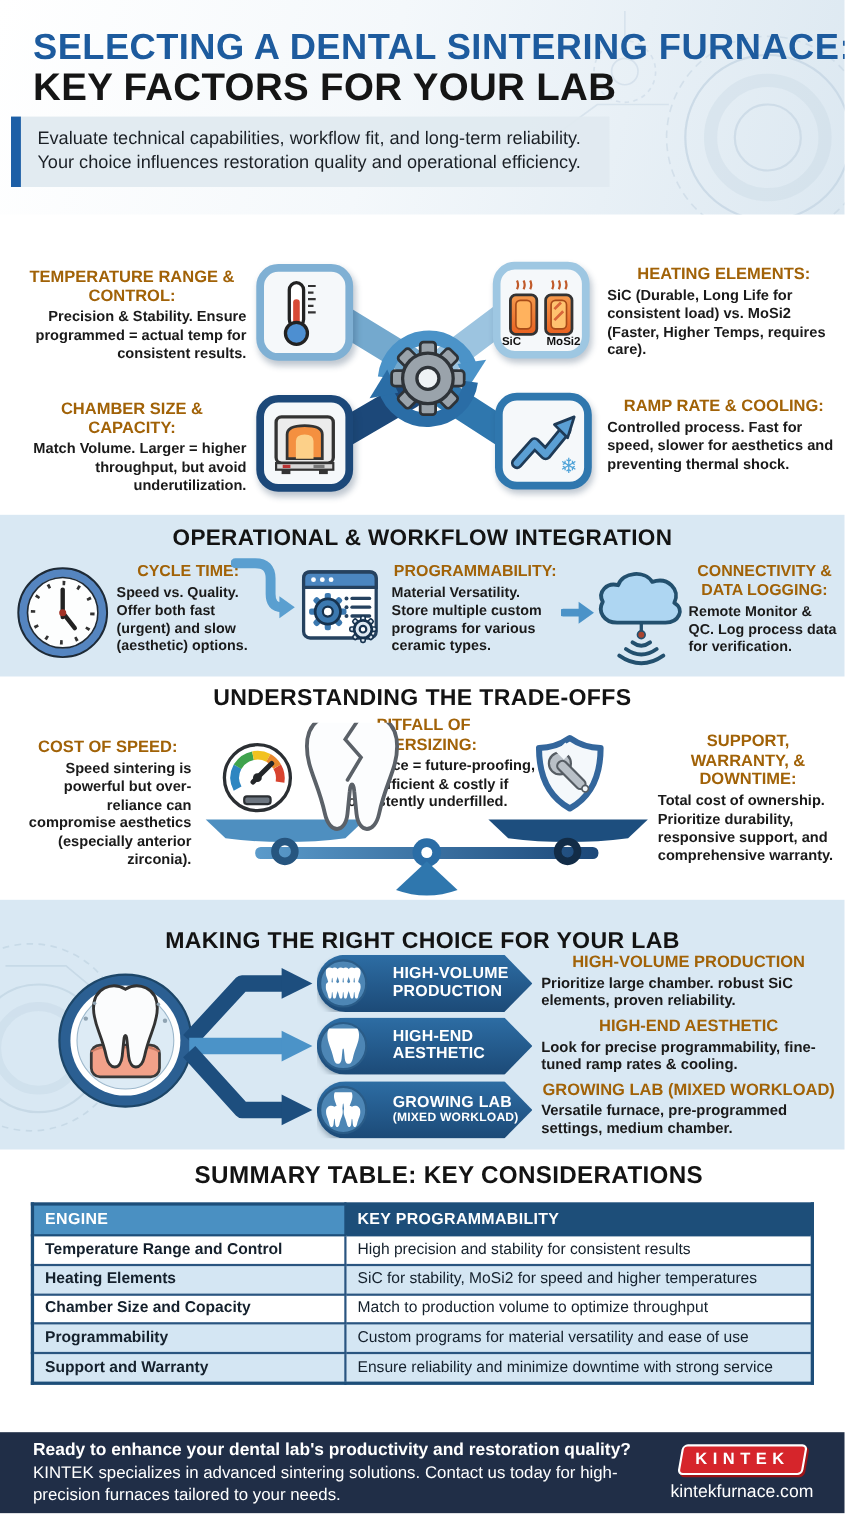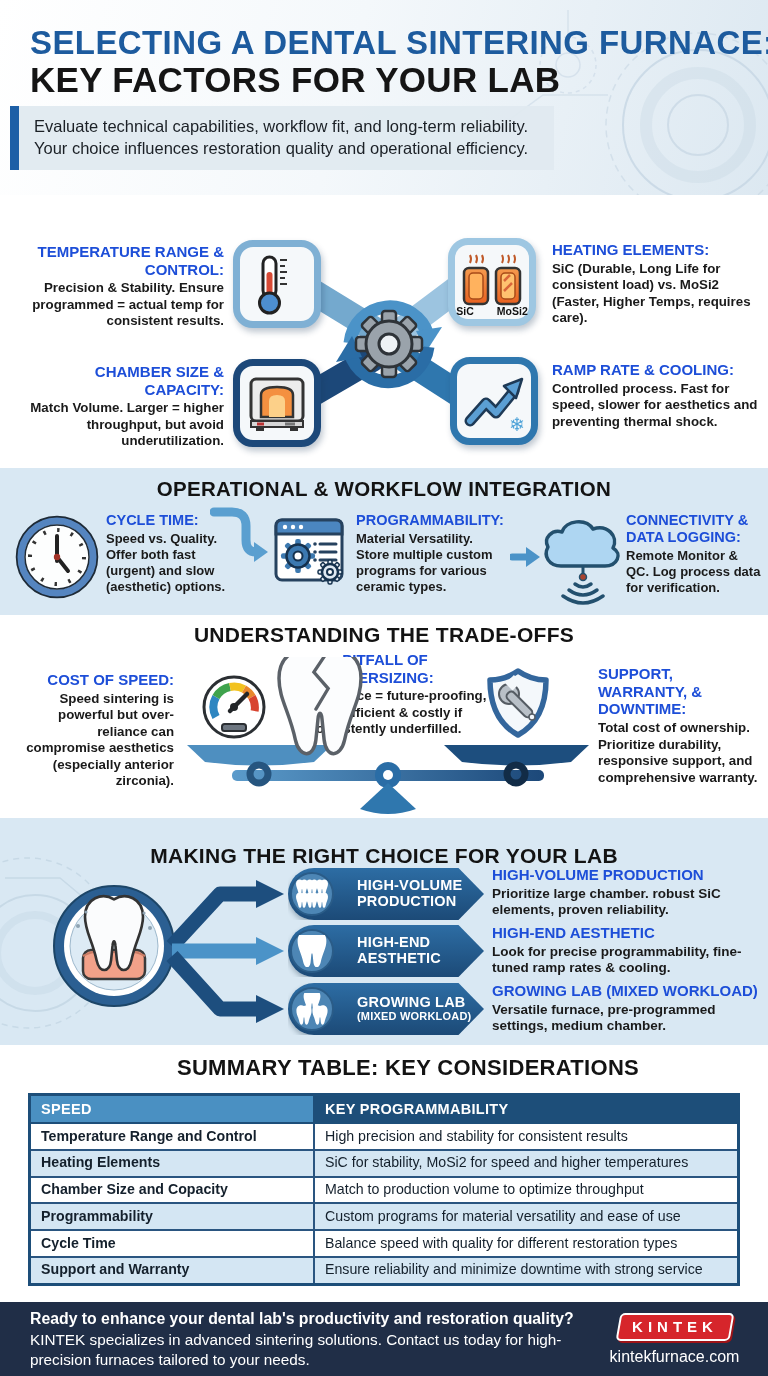--- a/index.html
+++ b/index.html
@@ -6,21 +6,21 @@
   #page{position:relative;width:768px;height:1376px;overflow:hidden;background:#fff;color:#141414;}
   .sec{position:relative;width:768px;}
   
   .sec-header{height:195px;background:linear-gradient(105deg,#ffffff 0%,#f4f8fb 45%,#dce8f1 100%);}
   .deco{position:absolute;pointer-events:none;}
   .title1{position:absolute;left:30px;top:24px;font-size:33px;font-weight:700;color:#1d5b9e;letter-spacing:.4px;white-space:nowrap;}
   .title2{position:absolute;left:30px;top:60px;font-size:35px;font-weight:700;color:#151515;letter-spacing:.3px;white-space:nowrap;}
   .intro{position:absolute;left:10px;top:106px;width:506px;background:rgba(224,233,240,.93);border-left:9px solid #1d5fa6;padding:10px 14px 10px 15px;font-size:16.5px;font-weight:400;line-height:1.32;color:#1b2026;}
   
   .h2{text-align:center;font-size:21px;font-weight:700;color:#131313;letter-spacing:.3px;}
-  .item-title{font-weight:700;font-size:15px;line-height:1.18;color:#1d4ed8;}
+  .item-title{font-weight:700;font-size:15px;line-height:1.18;color:#a16207;text-align:center;}
   .item-body{font-weight:700;font-size:13.3px;line-height:1.24;color:#1a1a1a;margin-top:2px;}
   
   .sec-core{height:273px;}
   .sec-core .h2{padding-top:8px;}
   .diagram{position:absolute;left:0;top:40px;width:768px;height:233px;}
   .tile{position:absolute;width:74px;height:74px;background:#f5f8fa;border-radius:20px;display:flex;align-items:center;justify-content:center;box-shadow:2px 4px 6px rgba(25,55,85,.28);z-index:2;}
   .tile.t1{left:233px;top:5px;border:7px solid #7fb0d4;}
   .tile.t2{left:448px;top:3px;border:7px solid #9ec7e2;}
   .tile.t3{left:233px;top:124px;border:7px solid #1c4879;}
   .tile.t4{left:450px;top:122px;border:7px solid #2f77ae;}
@@ -460,45 +460,41 @@
       <div class="item-title">GROWING LAB (MIXED WORKLOAD)</div>
       <div class="item-body">Versatile furnace, pre-programmed settings, medium chamber.</div>
     </div>
   </div>
 
   <div class="sec sec-table">
     <div class="h2">SUMMARY TABLE: KEY CONSIDERATIONS</div>
     <table class="summary">
       <thead>
         <tr>
-          <th class="c1">SPEED</th>
+          <th class="c1">ENGINE</th>
           <th class="c2">KEY PROGRAMMABILITY</th>
         </tr>
       </thead>
       <tbody>
         <tr>
           <td class="f">Temperature Range and Control</td>
           <td>High precision and stability for consistent results</td>
         </tr>
         <tr class="alt">
           <td class="f">Heating Elements</td>
           <td>SiC for stability, MoSi2 for speed and higher temperatures</td>
         </tr>
         <tr>
           <td class="f">Chamber Size and Copacity</td>
           <td>Match to production volume to optimize throughput</td>
         </tr>
         <tr class="alt">
           <td class="f">Programmability</td>
           <td>Custom programs for material versatility and ease of use</td>
         </tr>
-        <tr>
-          <td class="f">Cycle Time</td>
-          <td>Balance speed with quality for different restoration types</td>
-        </tr>
         <tr class="alt">
           <td class="f">Support and Warranty</td>
           <td>Ensure reliability and minimize downtime with strong service</td>
         </tr>
       </tbody>
     </table>
   </div>
 
   <div class="sec sec-footer">
     <div class="foot-left">

